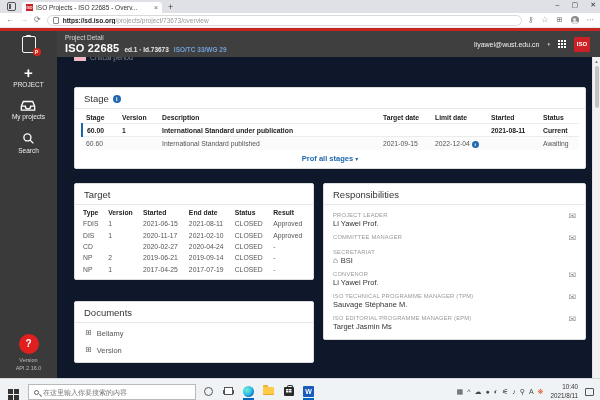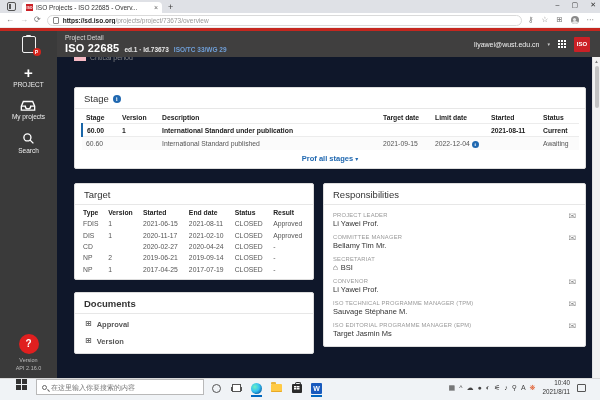--- a/index.html
+++ b/index.html
@@ -81,38 +81,38 @@
   .show-all { text-align:center; padding:4px 0 5px; font-size:7.5px; font-weight:bold; color:#2068b0; cursor:pointer; }
   .chev { font-size:6px; }
 
   .cols { display:flex; gap:9px; margin-top:14px; align-items:flex-start; }
   .col-l { width:240px; flex:none; }
   .col-r { flex:1; min-width:0; }
   .ballot-tbl { margin:1px 4px 4px; width:calc(100% - 8px); }
   .ballot-tbl td { border-top:none; padding:2.2px 4px; }
   .type-link { color:#2068b0; cursor:pointer; }
 
-  .doc-card { margin-top:12px;font-weight:bold; }
+  .doc-card { margin-top:21px; }
   .doc-item { display:flex; align-items:center; gap:5px; padding:4px 10px; font-size:7.5px; color:#555; cursor:pointer; }
   .plus-sq { font-size:8px; color:#666; line-height:1; }
 
   .resp-body { padding:3px 9px 6px; }
   .resp-entry { padding:3.5px 0 2.5px; display:flex; align-items:flex-start; }
   .resp-txt { flex:1; min-width:0; }
   .role { font-size:5.8px; color:#999; letter-spacing:.2px; }
   .pname { font-size:7.5px; color:#333; margin-top:1px; display:flex; align-items:center; gap:3px; }
   .mail-ic { font-size:9px; color:#8b8b8b; line-height:1; cursor:pointer; }
   .home-ic { font-size:8px; color:#444; }
 
   .pg-scroll { position:absolute; right:0; top:26px; bottom:0; width:8px; background:#f1f1f1; border-left:1px solid #e3e3e3; }
   .pg-scroll .up { font-size:4.5px; color:#777; text-align:center; display:block; margin-top:2px; }
   .thumb { position:absolute; top:9px; left:1.5px; width:4.5px; height:42px; background:#c3c3c3; border-radius:2px; }
 
   
-  .taskbar { height:22px; background:#f0f3f6; border-top:1px solid #d9d9d9; display:flex; align-items:flex-start; padding:0 12px; gap:5px; }
+  .taskbar { height:22px; background:#f0f3f6; border-top:1px solid #d9d9d9; display:flex; align-items:flex-end; padding:0 4px; gap:5px; }
   .win-start { display:grid; grid-template-columns:5px 5px; grid-gap:1px; margin:0 4px; cursor:pointer; }
   .win-start span { width:5px; height:5px; background:#333; }
   .tb-search { width:168px; height:16px; background:#fff; border:1px solid #b9b9b9; display:flex; align-items:center; gap:4px; padding:0 5px; }
   .tb-search input { border:none; outline:none; font-size:7px; color:#555; width:100%; font-family:"Liberation Sans","DejaVu Sans",sans-serif; background:transparent; }
   .mag { width:5px; height:5px; border:1px solid #666; border-radius:50%; position:relative; flex:none; }
   .mag:after { content:""; position:absolute; left:4px; top:4px; width:3px; height:1px; background:#666; transform:rotate(45deg); }
   .tb-ic { width:15px; height:18px; display:flex; align-items:center; justify-content:center; position:relative; cursor:pointer; }
   .cortana { width:9px; height:9px; border:1.3px solid #555; border-radius:50%; }
   .taskview { width:9px; height:8px; border:1px solid #555; position:relative; background:#fff; }
   .taskview:before { content:""; position:absolute; left:-2px; top:1.5px; width:1.5px; height:4px; background:#555; }
@@ -336,21 +336,21 @@
             </table>
           </div>
 
           <div class="card doc-card">
             <div class="card-h">
                 <span>Documents</span>
               </div>
             <div style="padding:2px 0 3px">
               <div class="doc-item">
                 <span class="plus-sq">⊞</span>
-                <span>Approval</span>
+                <span>Bellamy</span>
               </div>
               <div class="doc-item">
                 <span class="plus-sq">⊞</span>
                 <span>Version</span>
               </div>
             </div>
           </div>
         </div>
 
         <div class="col-r">
@@ -362,21 +362,20 @@
               <div class="resp-entry">
                 <div class="resp-txt">
                   <div class="role">PROJECT LEADER</div>
                   <div class="pname">Li Yawei Prof.</div>
                 </div>
                 <span class="mail-ic">✉</span>
               </div>
               <div class="resp-entry">
                 <div class="resp-txt">
                   <div class="role">COMMITTEE MANAGER</div>
-                  <div class="pname">Bellamy Tim Mr.</div>
                 </div>
                 <span class="mail-ic">✉</span>
               </div>
               <div class="resp-entry">
                 <div class="resp-txt">
                   <div class="role">SECRETARIAT</div>
                   <div class="pname">
                       <span class="home-ic">⌂</span>
                       <span>BSI</span>
                     </div>

